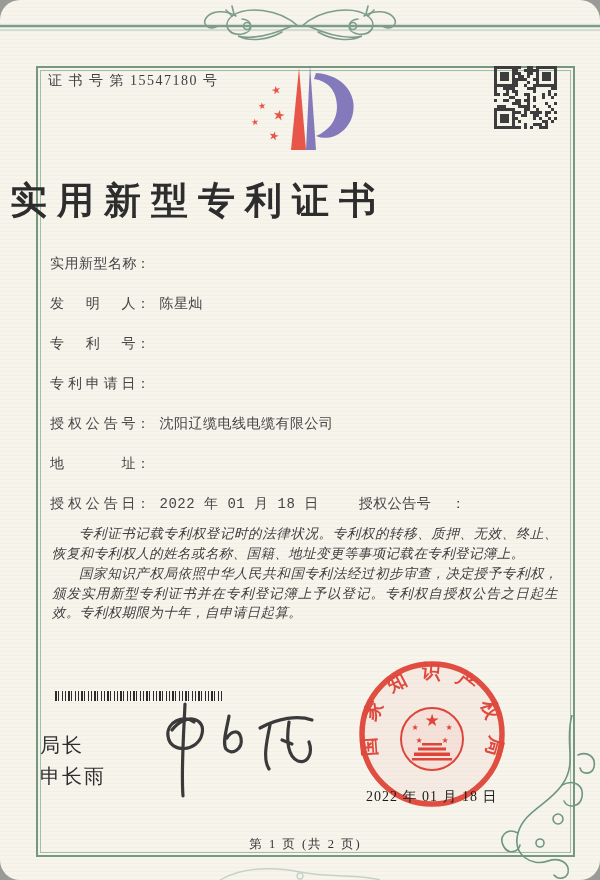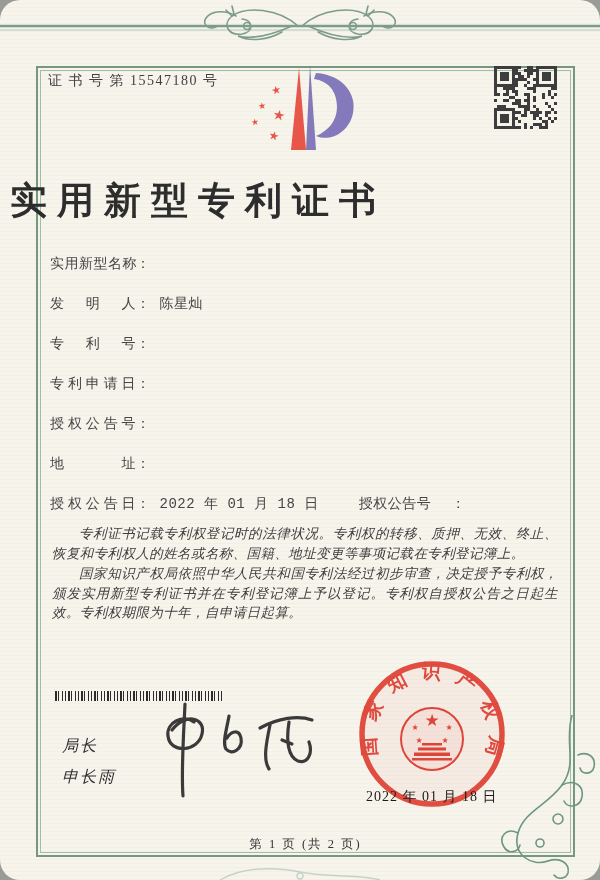--- a/index.html
+++ b/index.html
@@ -32,21 +32,21 @@
   .colon{margin-right:9px;}
   .pair2{margin-left:40px;display:flex;align-items:baseline;gap:20px;}
   
   .paras{position:absolute;left:52px;right:42px;top:524px;font-size:13.5px;line-height:1.47;
     color:#3e3e3e;font-style:italic;letter-spacing:.4px;text-align:justify;}
   .paras p{margin:0;text-indent:2em;}
   
   .barcode{position:absolute;left:55px;top:691px;width:168px;height:10px;
     background:repeating-linear-gradient(90deg,#2b2b2b 0 2px,transparent 2px 3px,#2b2b2b 3px 4px,
     transparent 4px 7px,#2b2b2b 7px 8px,transparent 8px 10px,#2b2b2b 10px 11px,transparent 11px 13px);}
-  .signer{position:absolute;left:62px;top:730px;font-size:16px;color:#2f2f2f;line-height:31px;letter-spacing:2px;font-style:italic;}
+  .signer{position:absolute;left:40px;top:730px;font-size:20px;color:#2f2f2f;line-height:31px;letter-spacing:2px;}
   .sig{position:absolute;left:126px;top:698px;width:195px;height:108px;}
   .seal{position:absolute;left:352px;top:654px;width:160px;height:160px;opacity:.92;}
   .seal-date{position:absolute;left:366px;top:788px;font-size:14px;color:#1d1d1d;letter-spacing:1px;z-index:5;}
   .footer{position:absolute;left:36px;right:25px;bottom:27px;text-align:center;
     font-size:12.5px;letter-spacing:2px;color:#333;margin-top:48px;}
 </style>
 </head>
 <body>
 
 <div class="paper">
@@ -545,20 +545,21 @@
       <span class="flabel">专利号</span>
         <span class="colon">：</span>
     </div>
     <div class="frow">
       <span class="flabel">专利申请日</span>
         <span class="colon">：</span>
     </div>
     <div class="frow">
       <span class="flabel">授权公告号</span>
         <span class="colon">：</span>
+        <span class="fvalue">沈阳辽缆电线电缆有限公司</span>
     </div>
     <div class="frow">
       <span class="flabel">地址</span>
         <span class="colon">：</span>
     </div>
     <div class="frow">
       <span class="flabel">授权公告日</span>
         <span class="colon">：</span>
         <span class="fvalue">2022 年 01 月 18 日</span>
       <span class="pair2">

